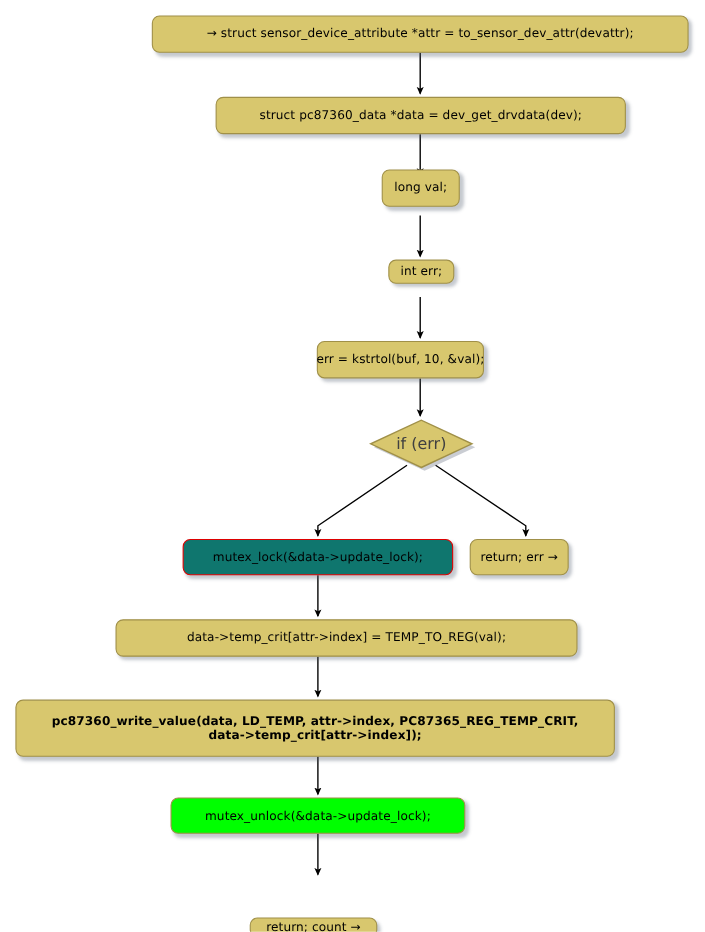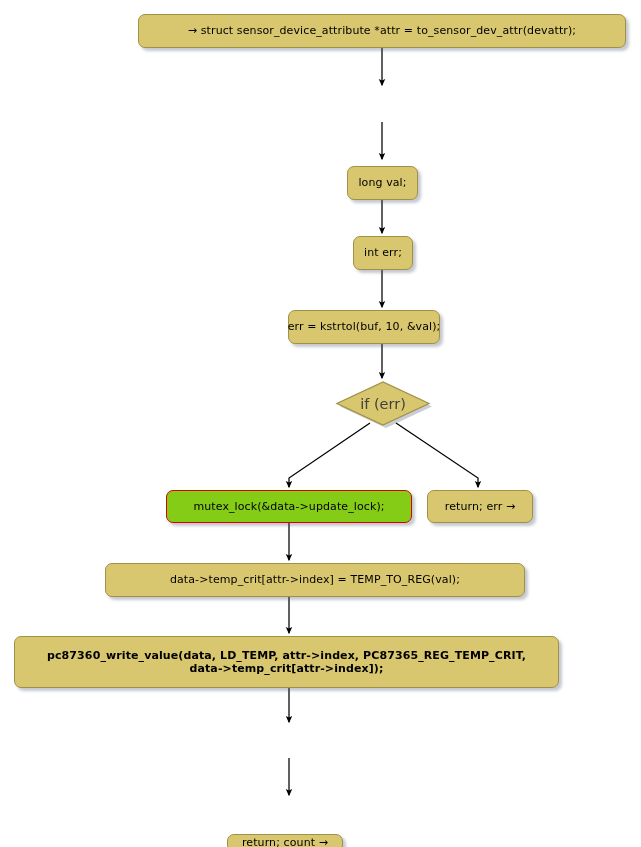--- a/index.html
+++ b/index.html
@@ -33,21 +33,21 @@
     color: #000000;
     font-size: 11px;
     letter-spacing: 0.1px;
     box-shadow: 3px 3px 3px rgba(80,90,110,0.33);
   }
   .node.tan {
     background: #d8c76e;
     border: 1.3px solid #a09048;
   }
   .node.red {
-    background: #84cc16;
+    background: #0f766e;
     border: 1.3px solid #dd0000;
   }
   .node.green {
     background: #00ff00;
     border: 1.3px solid #a09048;
   }
   .diamond-wrap {
     position: absolute;
   }
   .diamond-wrap svg {
@@ -97,40 +97,42 @@
       <path d="M396,423 L478,478 L478,487"></path>
       <line x1="289" y1="523" x2="289" y2="560"></line>
       <line x1="289" y1="597" x2="289" y2="633"></line>
       <line x1="289" y1="688" x2="289" y2="722"></line>
       <line x1="289" y1="758" x2="289" y2="795"></line>
     </g>
   </svg>
 
   <div class="node tan" style="left:138px;top:14px;width:488px;height:34px;">→ struct sensor_device_attribute *attr = to_sensor_dev_attr(devattr);</div>
 
+  <div class="node tan" style="left:196px;top:88px;width:373px;height:34px;">struct pc87360_data *data = dev_get_drvdata(dev);</div>
 
-  <div class="node tan" style="left:347px;top:166px;width:71px;height:34px;">long val;</div>
+  <div class="node tan" style="left:347px;top:154px;width:71px;height:34px;">long val;</div>
 
-  <div class="node tan" style="left:353px;top:236px;width:60px;height:34px;">int err;</div>
+  <div class="node tan" style="left:353px;top:236px;width:60px;height:22px;">int err;</div>
 
   <div class="node tan" style="left:288px;top:310px;width:152px;height:34px;">err = kstrtol(buf, 10, &amp;val);</div>
 
   <div class="diamond-wrap" style="left:336px;top:381px;width:94px;height:45px;">
     <svg width="94" height="45" viewBox="0 0 94 45" xmlns="http://www.w3.org/2000/svg">
       <polygon points="47,44 93,22.5 47,1 1,22.5" fill="rgba(80,90,110,0.30)" transform="translate(3,3)"></polygon>
       <polygon points="47,44 93,22.5 47,1 1,22.5" fill="#d8c76e" stroke="#a09048" stroke-width="1.3"></polygon>
     </svg>
     <div class="diamond-label">if (err)</div>
   </div>
 
   <div class="node red" style="left:166px;top:490px;width:246px;height:33px;">mutex_lock(&amp;data-&gt;update_lock);</div>
 
-  <div class="node tan" style="left:427px;top:490px;width:106px;height:33px;">return; err →</div>
+  <div class="node tan" style="left:427px;top:490px;width:90px;height:33px;">return; err →</div>
 
   <div class="node tan" style="left:105px;top:563px;width:420px;height:34px;">data-&gt;temp_crit[attr-&gt;index] = TEMP_TO_REG(val);</div>
 
   <div class="node tan" style="left:14px;top:636px;width:545px;height:52px;font-weight:bold;">pc87360_write_value(data, LD_TEMP, attr-&gt;index, PC87365_REG_TEMP_CRIT,
 data-&gt;temp_crit[attr-&gt;index]);</div>
 
+  <div class="node green" style="left:155px;top:725px;width:268px;height:33px;">mutex_unlock(&amp;data-&gt;update_lock);</div>
 
   <div class="node tan" style="left:227px;top:834px;width:116px;height:18px;">return; count →</div>
 
 </div>
 
 </body></html>

